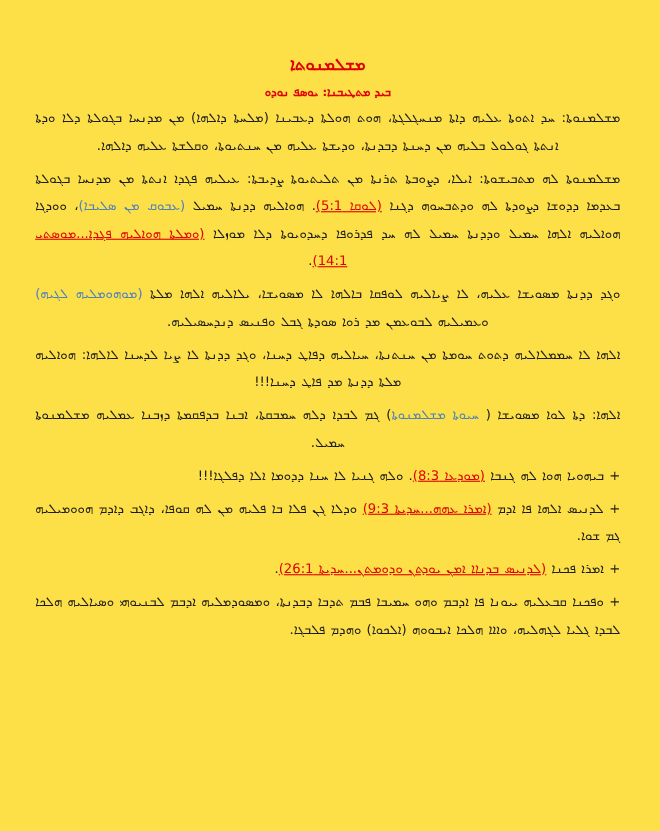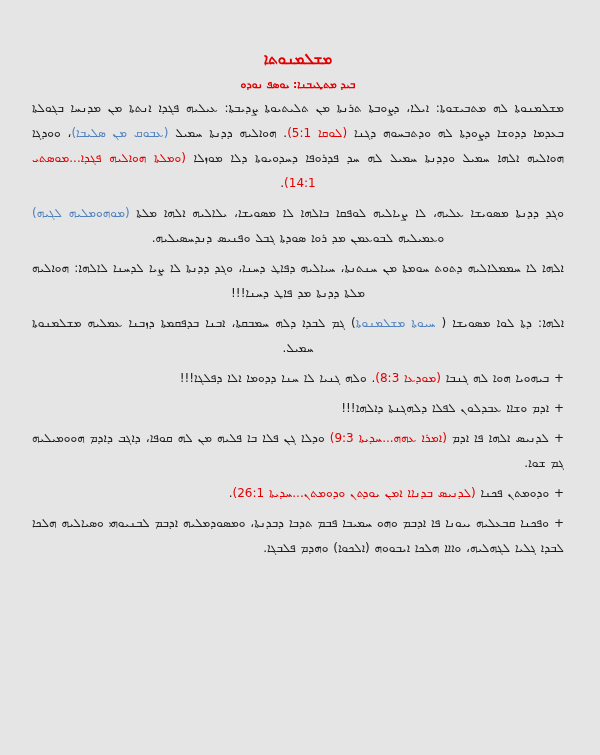--- a/index.html
+++ b/index.html
@@ -1,18 +1,18 @@
 <!DOCTYPE html>
 <html lang="syr" dir="rtl" style="--accent-red: #e10000; --accent-blue: #4f81bd;"><head>
 <meta charset="utf-8">
 <style>
   html,body{margin:0;padding:0;background:#ffffff;}
   .page{
     width:600px;height:755px;box-sizing:border-box;
-    background:#e5e5e5;overflow:hidden;
+    background:#fde047;overflow:hidden;
     padding:26px 36px 20px 32px;
     direction:rtl;
     font-family:"DejaVu Sans",sans-serif;
     color:#1b1b1b;
   }
   .doc-title{
     text-align:center;font-size:15px;font-weight:bold;
     color:var(--accent-red,#e10000);
     margin:24px 0 10px 0;letter-spacing:1px;
   }
@@ -20,34 +20,34 @@
     text-align:center;font-size:10.5px;font-weight:bold;
     color:var(--accent-red,#e10000);
     margin:0 0 0 0;
   }
   .doc-body p{
     font-size:12px;line-height:25px;margin:5px 0;
     text-align:justify;text-align-last:center;
     word-spacing:1px;
   }
   .doc-body p.bullet{text-align-last:auto;}
-  .run-red{color:var(--accent-red,#e10000);}
+  .run-red{color:var(--accent-red,#e10000);text-decoration:underline;}
   .run-blue{color:var(--accent-blue,#4f81bd);}
   .run-black{color:#1b1b1b;}
 </style>
 </head>
 <body>
 
 <div class="page">
   <h1 class="doc-title">ܡܫܠܡܢܘܬܐ</h1>
   <h2 class="doc-subtitle">ܒܝܕ ܡܬܛܝܒܢܐ: ܝܘܣܦ ܢܘܕܘ</h2>
   <div class="doc-body" id="doc-body">
+      <p class=""><span class="run-black">ܡܫܠܡܢܘܬܐ: ܚܕ ܐܬܘܬܐ ܥܠܝܗ ܕܐܬܐ ܡܢܚܓܠܓܬܐ، ܗܘܬ ܗܘܠܬܐ ܕܥܒܝܢܐ (ܡܠܚܬܐ ܕܐܠܗܐ) ܡܢ ܡܕܢܚܐ ܒܓܘܠܬܐ ܕܠܐ ܘܕܬܐ ܐܢܬܬܐ ܓܘܠܘܠ ܒܠܝܗ ܡܢ ܕܚܢܬܐ ܕܒܕܢܬܐ، ܘܕܝܫܬܐ ܥܠܝܗ ܡܢ ܚܢܬܝܘܬܐ، ܘܩܠܫܬܐ ܥܠܝܗ ܕܐܠܗܐ.</span></p>
       <p class=""><span class="run-black">ܡܫܠܡܢܘܬܐ ܠܗ ܡܬܒܝܫܘܬܐ: ܐܝܠܐ، ܕܨܘܒܬܐ ܬܪܢܬܐ ܡܢ ܬܠܝܬܝܘܬܐ ܨܕܝܒܬܐ: ܥܝܠܝܗ ܦܓܕܐ ܐܢܬܬܐ ܡܢ ܡܕܢܚܐ ܒܓܘܠܬܐ ܒܥܕܡܐ ܕܕܘܫܐ ܕܨܘܕܬܐ ܠܗ ܘܕܬܒܚܘܗ ܕܓܢܐ </span><span class="run-red">(ܠܘܩܐ 5:1)</span><span class="run-black">. ܗܘܐܠܝܗ ܕܕܢܬܐ ܚܡܝܠ </span><span class="run-blue">(ܥܒܘܩ ܡܢ ܣܠܝܒܐ)</span><span class="run-black">، ܘܘܕܓܐ ܗܘܐܠܝܗ ܐܠܗܐ ܚܡܝܠ ܘܕܕܢܬܐ ܚܡܝܠ ܠܗ ܚܕ ܦܕܪܘܦܐ ܕܚܕܘܝܘܬܐ ܕܠܐ ܡܘܙܠܐ </span><span class="run-red">(ܘܡܠܬܐ ܗܘܐܠܝܗ ܦܓܕܐ...ܡܘܣܬܝ 14:1)</span><span class="run-black">.</span></p>
       <p class=""><span class="run-black">ܘܓܕ ܕܕܢܬܐ ܡܣܘܝܫܐ ܥܠܝܗ، ܠܐ ܨܝܐܠܝܗ ܠܘܦܩܐ ܒܐܠܗܐ ܠܐ ܡܣܘܝܫܐ، ܝܠܐܠܝܗ ܐܠܗܐ ܡܠܬܐ </span><span class="run-blue">(ܡܘܗܘܡܠܝܗ ܠܓܝܗ)</span><span class="run-black"> ܘܥܡܝܠܝܗ ܠܒܘܥܡܢ ܡܕ ܪܘܐ ܣܘܕܬܐ ܓܒܠ ܘܦܢܝܣ ܕܢܕܚܣܝܠܝܗ.</span></p>
       <p class=""><span class="run-black">ܐܠܗܐ ܠܐ ܚܡܡܠܐܠܝܗ ܕܬܘܬ ܚܘܡܬܐ ܡܢ ܚܢܬܢܬܐ، ܚܝܐܠܝܗ ܕܦܐܛ ܕܚܢܐ، ܘܓܕ ܕܕܢܬܐ ܠܐ ܨܝܐ ܠܕܚܢܐ ܠܐܠܗܐ: ܗܘܐܠܝܗ ܡܠܬܐ ܕܕܢܬܐ ܡܕ ܦܐܛ ܕܚܢܐ!!!</span></p>
       <p class=""><span class="run-black">ܐܠܗܐ: ܕܬܐ ܠܘܐ ܡܣܘܝܫܐ ( </span><span class="run-blue">ܚܝܘܬܐ ܡܫܠܡܢܘܬܐ</span><span class="run-black">) ܓܡ ܠܒܕܐ ܕܠܗ ܚܡܒܩܬܐ، ܐܒܢܐ ܒܕܦܩܡܬܐ ܕܙܒܢܐ ܥܡܠܝܗ ܡܫܠܡܢܘܬܐ ܚܡܝܠ.</span></p>
       <p class="bullet"><span class="run-black">+ ܒܝܗܘܝܐ ܗܘܐ ܠܗ ܓܢܒܐ </span><span class="run-red">(ܡܘܕܥܐ 8:3)</span><span class="run-black">. ܘܠܗ ܓܢܝܐ ܠܐ ܚܢܐ ܕܕܘܡܐ ܐܠܐ ܕܦܠܓܐ!!!</span></p>
-      <p class="bullet"><span class="run-black">+ ܐܕܡ ܘܫܐܐ ܥܒܕܠܘܢ ܠܦܠܐ ܕܠܗܓܢܬܐ ܕܐܠܗܐ!!!</span></p>
       <p class="bullet"><span class="run-black">+ ܠܕܢܝܣ ܐܠܗܐ ܦܐ ܐܕܡ </span><span class="run-red">(ܐܡܪܐ ܥܗܗ...ܚܕܝܬܐ 9:3)</span><span class="run-black"> ܘܕܠܐ ܓܢ ܦܠܐ ܒܐ ܦܠܝܗ ܡܢ ܠܗ ܩܘܦܐ، ܕܐܓܒ ܕܐܕܡ ܗܘܘܡܝܠܝܗ ܓܡ ܫܘܐ.</span></p>
-      <p class="bullet"><span class="run-black">+ ܘܕܘܡܬܢ ܦܟܢܐ </span><span class="run-red">(ܠܕܢܝܣ ܒܕܢܐܐ ܐܡܢ ܝܘܕܬܢ ܘܕܘܡܬܢ...ܚܕܝܬܐ 26:1)</span><span class="run-black">.</span></p>
+      <p class="bullet"><span class="run-black">+ ܐܡܪܐ ܦܟܢܐ </span><span class="run-red">(ܠܕܢܝܣ ܒܕܢܐܐ ܐܡܢ ܝܘܕܬܢ ܘܕܘܡܬܢ...ܚܕܝܬܐ 26:1)</span><span class="run-black">.</span></p>
       <p class="bullet"><span class="run-black">+ ܘܦܟܢܐ ܩܒܥܠܝܗ ܝܝܘܢܐ ܦܐ ܐܕܒܡ ܘܗܘ ܚܡܝܒܐ ܦܒܡ ܬܕܒܐ ܕܒܕܢܬܐ، ܘܡܣܘܕܡܠܝܗ ܐܕܒܡ ܠܒܢܝܘܗܝ ܘܣܝܐܠܝܗ ܗܠܟܐ ܠܒܕܐ ܓܠܝܐ ܠܓܗܠܝܗ، ܘܐܐܐ ܗܠܟܐ ܐܝܒܘܘܗ (ܐܠܟܘܐ) ܘܗܕܡ ܦܠܒܓܐ.</span></p>
     </div>
 </div>
 
 </body></html>

